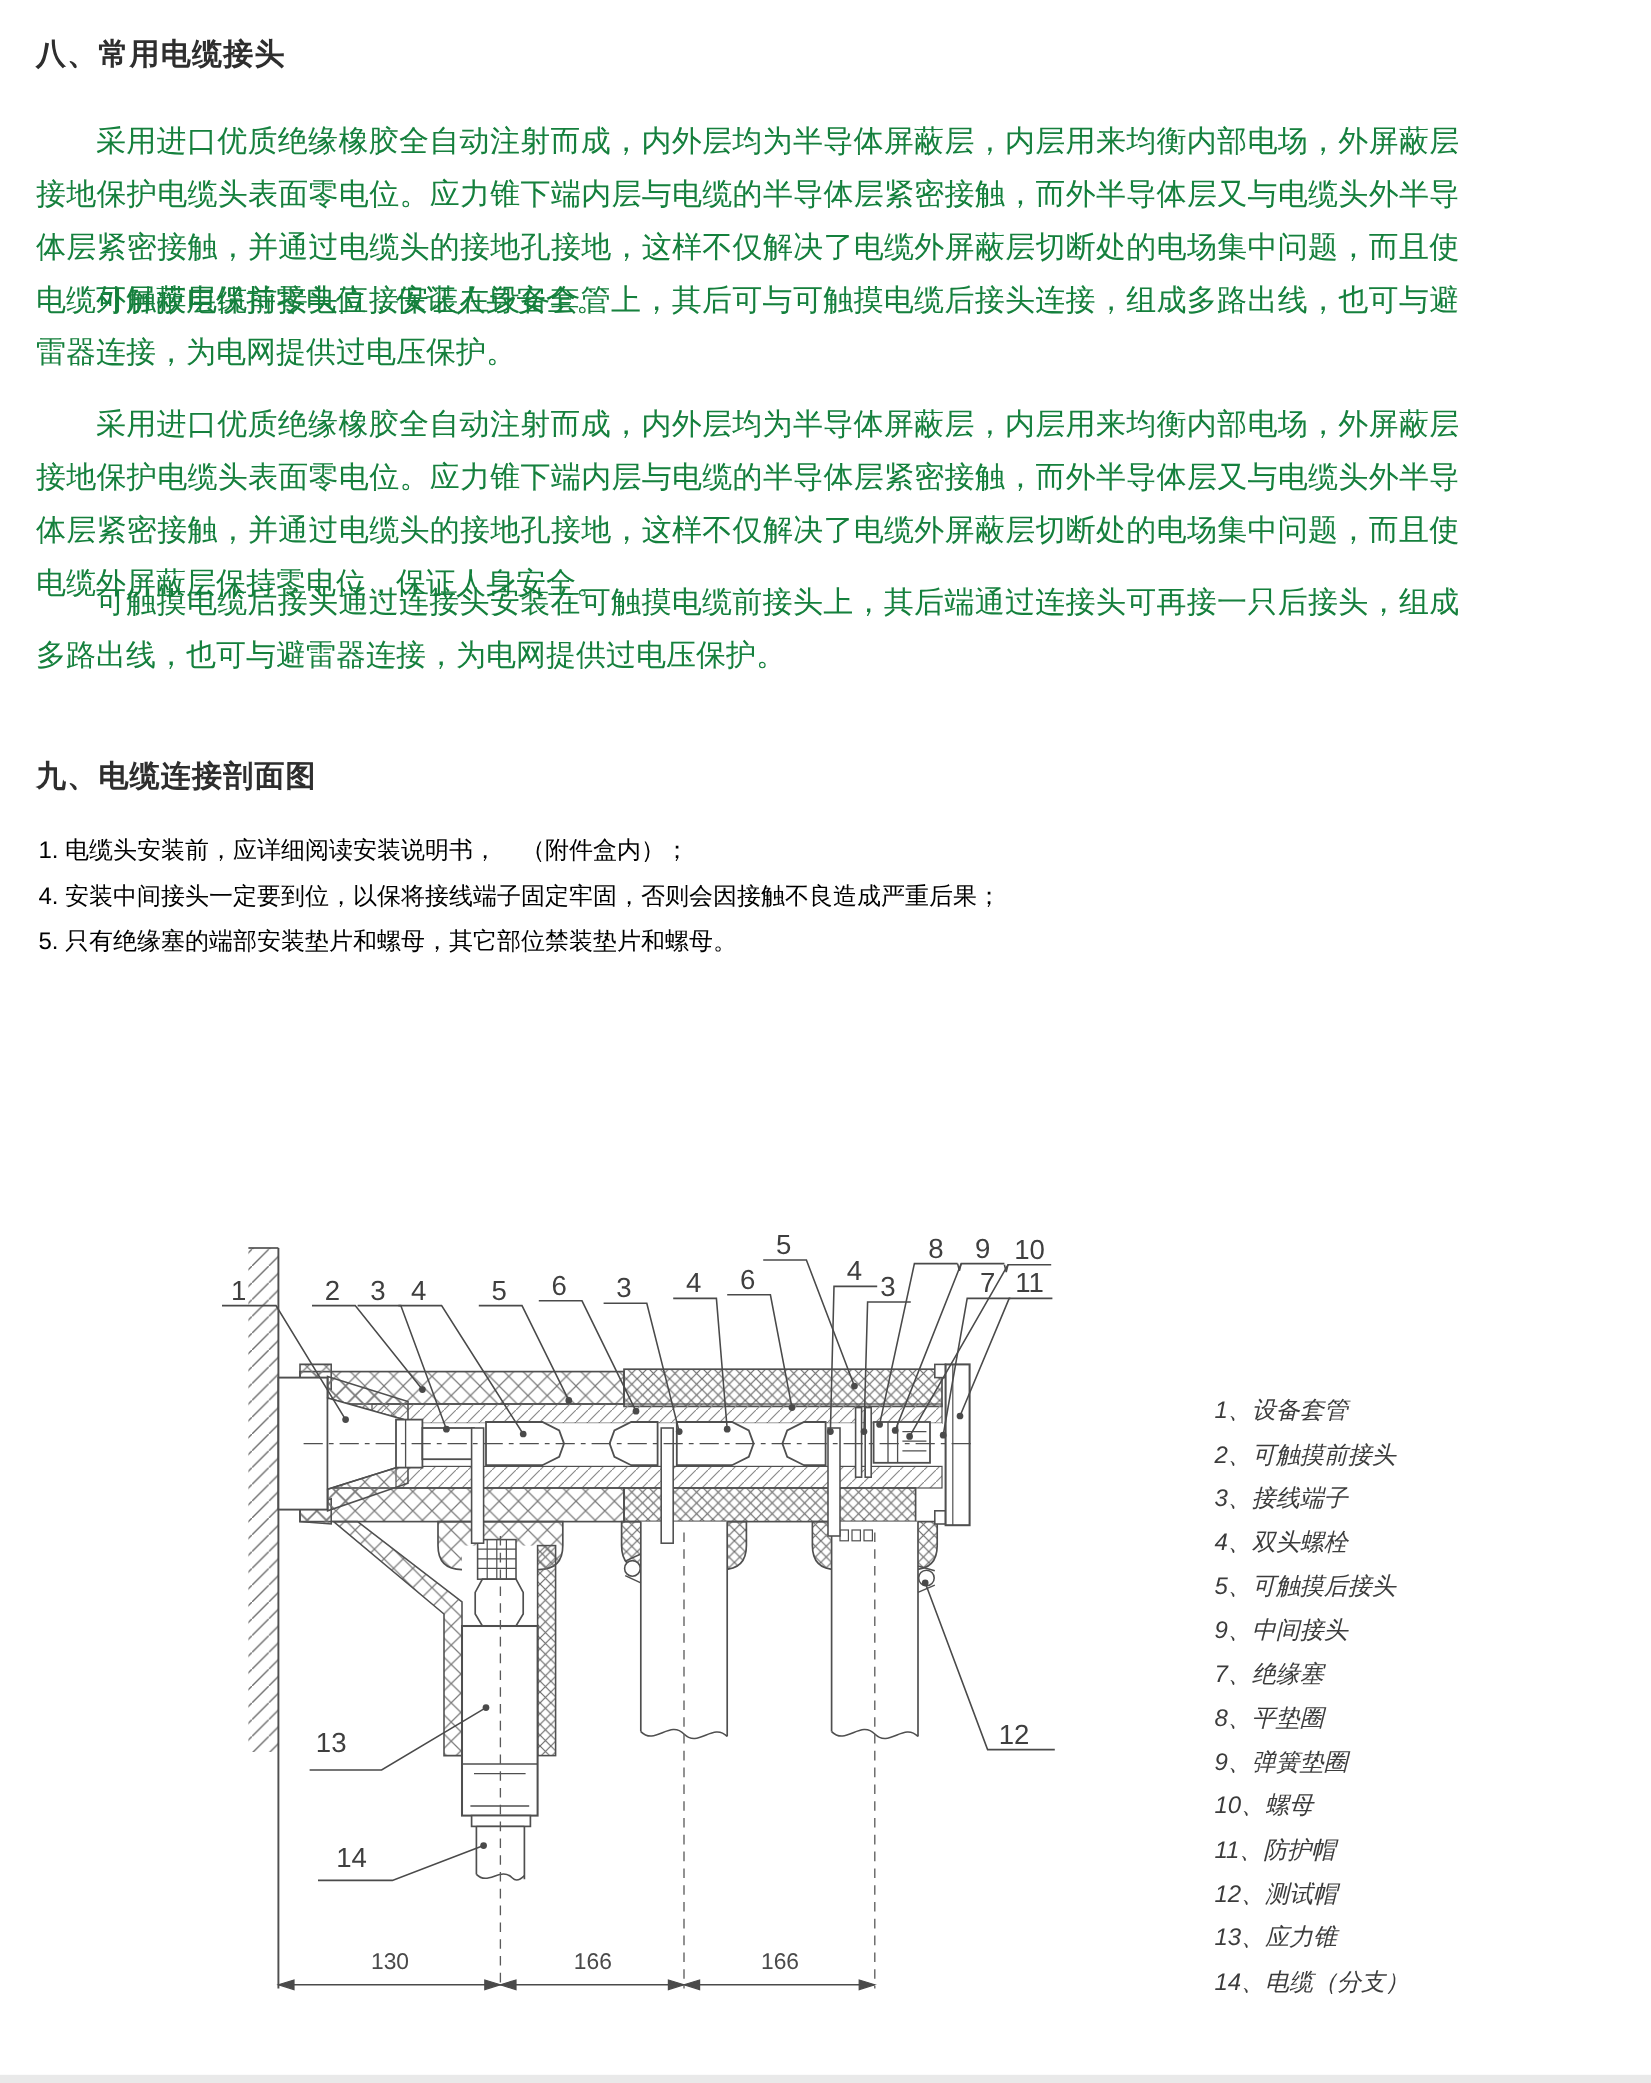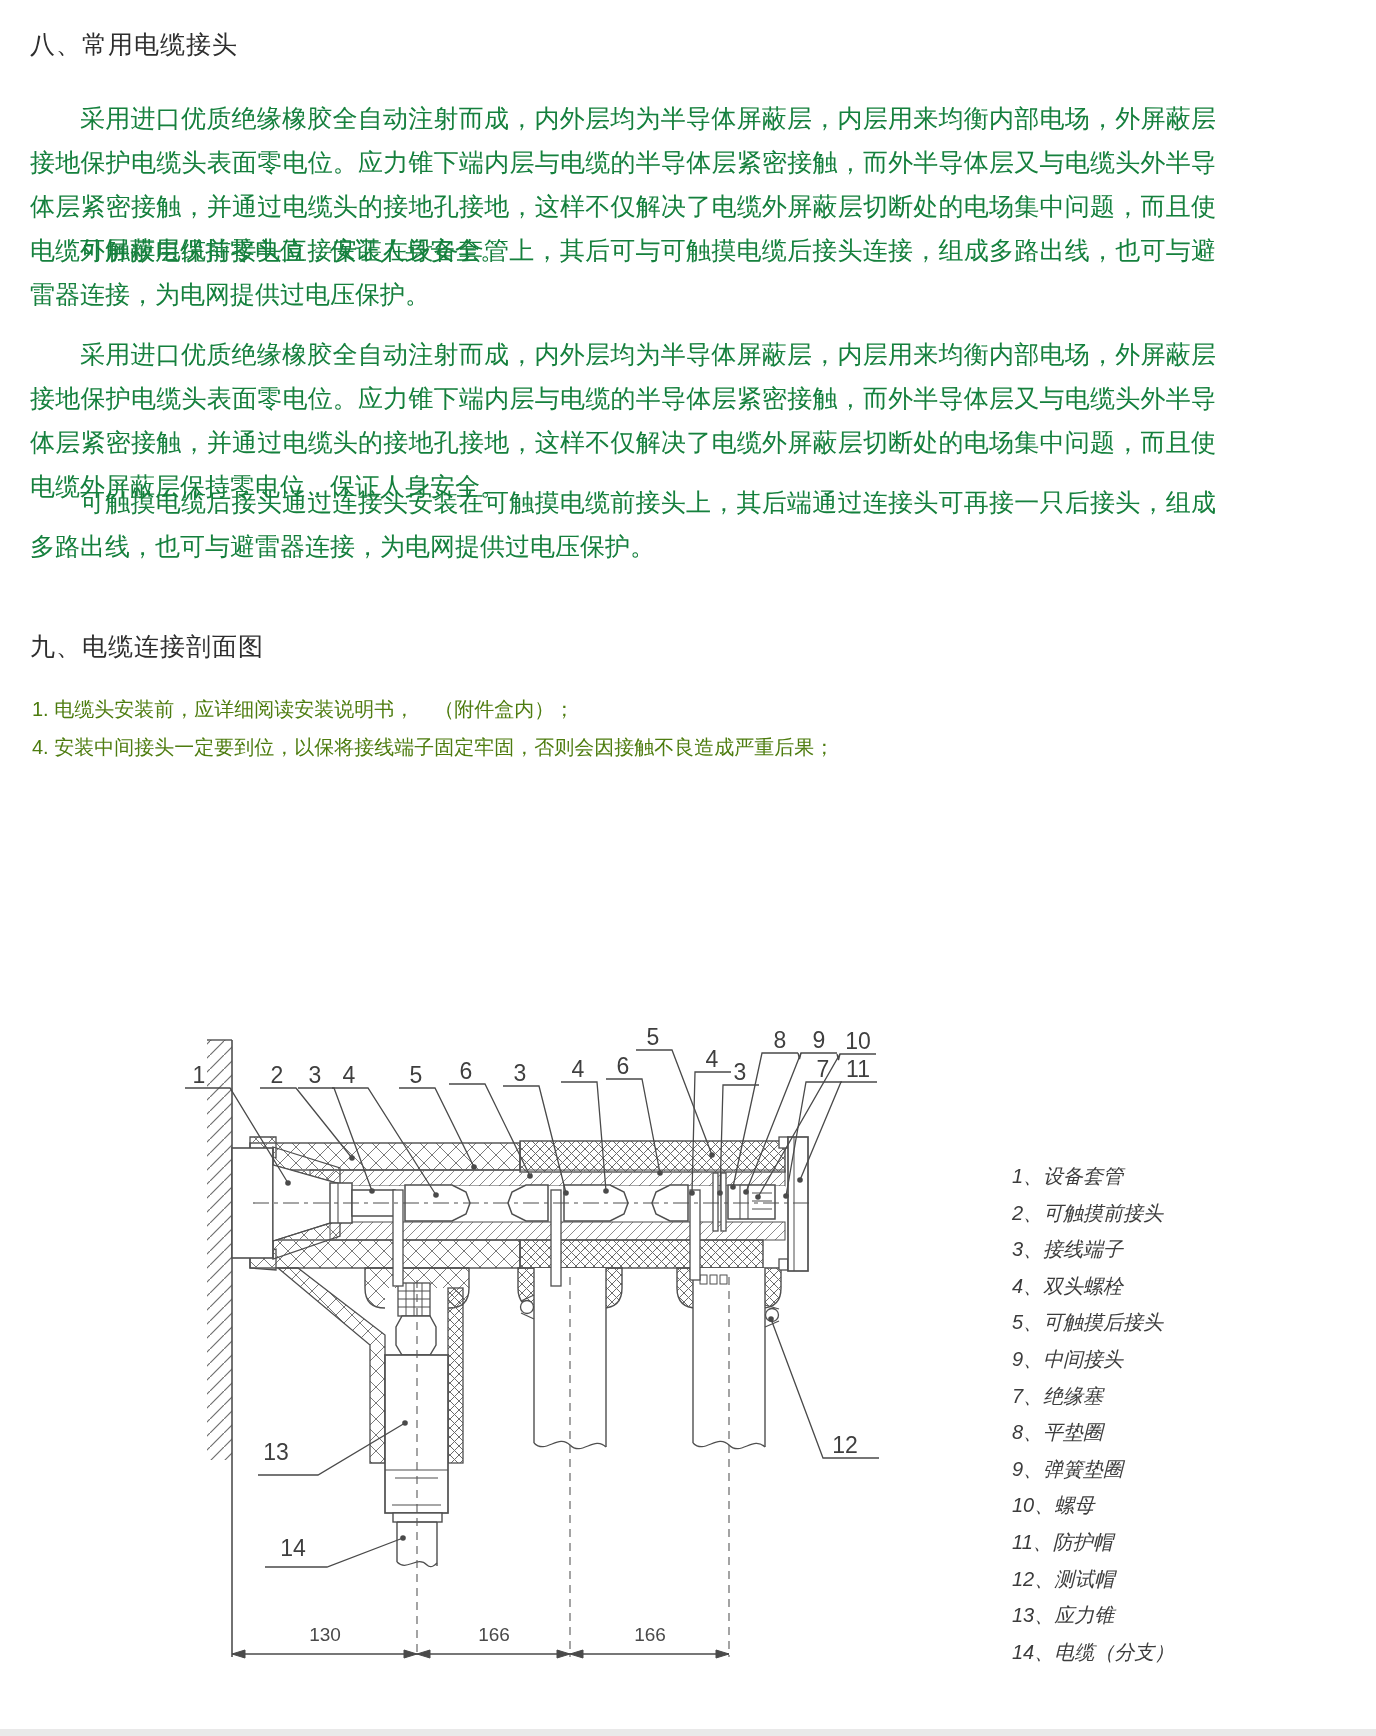--- a/index.html
+++ b/index.html
@@ -1,21 +1,21 @@
 <!DOCTYPE html>
 <html><head>
 <meta charset="utf-8">
 <style>
   html,body{margin:0;padding:0;background:#fff;}
   body{width:1376px;height:1736px;position:relative;overflow:hidden;
        font-family:"Liberation Sans","DejaVu Sans",sans-serif;color:#3b3b3b;}
-  .h1{position:absolute;left:30px;font-size:25px;font-weight:normal;color:#2e2e2e;letter-spacing:1px;}
+  .h1{position:absolute;left:30px;font-size:25px;font-weight:bold;color:#2e2e2e;letter-spacing:1px;}
   .para{position:absolute;left:30px;width:1186px;font-size:25px;line-height:44px;
         text-align:justify;text-indent:2em;color:#15803d;}
-  .notes{position:absolute;left:32px;width:1186px;font-size:20px;line-height:38px;color:#4d7c0f;}
+  .notes{position:absolute;left:32px;width:1186px;font-size:20px;line-height:38px;color:#000000;}
   .legend{position:absolute;left:1012px;top:1158px;font-size:20px;line-height:36.6px;color:#3c3c3c;}
   .legend div{white-space:nowrap;font-style:italic;}
   #diagram{position:absolute;left:0;top:915px;}
   .pagefoot{position:absolute;left:0;bottom:0;width:100%;height:7px;background:#e9e9e9;}
   svg text{font-family:"Liberation Sans","DejaVu Sans",sans-serif;fill:#3f3f3f;}
   .co{font-size:23px;}
   .dim{font-size:19px;fill:#4a4a4a;}
 </style>
 </head>
 <body>
@@ -23,20 +23,21 @@
 <div class="h1" style="top:28px">八、常用电缆接头</div>
 <div class="para" style="top:96px">采用进口优质绝缘橡胶全自动注射而成，内外层均为半导体屏蔽层，内层用来均衡内部电场，外屏蔽层接地保护电缆头表面零电位。应力锥下端内层与电缆的半导体层紧密接触，而外半导体层又与电缆头外半导体层紧密接触，并通过电缆头的接地孔接地，这样不仅解决了电缆外屏蔽层切断处的电场集中问题，而且使电缆外屏蔽层保持零电位，保证人身安全。</div>
 <div class="para" style="top:228px">可触摸电缆前接头直接安装在设备套管上，其后可与可触摸电缆后接头连接，组成多路出线，也可与避雷器连接，为电网提供过电压保护。</div>
 <div class="para" style="top:332px">采用进口优质绝缘橡胶全自动注射而成，内外层均为半导体屏蔽层，内层用来均衡内部电场，外屏蔽层接地保护电缆头表面零电位。应力锥下端内层与电缆的半导体层紧密接触，而外半导体层又与电缆头外半导体层紧密接触，并通过电缆头的接地孔接地，这样不仅解决了电缆外屏蔽层切断处的电场集中问题，而且使电缆外屏蔽层保持零电位，保证人身安全。</div>
 <div class="para" style="top:480px">可触摸电缆后接头通过连接头安装在可触摸电缆前接头上，其后端通过连接头可再接一只后接头，组成多路出线，也可与避雷器连接，为电网提供过电压保护。</div>
 
 <div class="h1" style="top:630px">九、电缆连接剖面图</div>
 <div class="notes" style="top:690px">
   <div>1. 电缆头安装前，应详细阅读安装说明书，　（附件盒内）；</div>
   <div>4. 安装中间接头一定要到位，以保将接线端子固定牢固，否则会因接触不良造成严重后果；</div>
+  <div>5. 只有绝缘塞的端部安装垫片和螺母，其它部位禁装垫片和螺母。</div>
 </div>
 
 <svg id="diagram" width="1000" height="790" viewBox="0 0 1000 790">
   <defs>
     <pattern id="wallHatch" width="14" height="14" patternUnits="userSpaceOnUse">
       <path d="M0,14 L14,0" stroke="#6e6e6e" stroke-width="1.2" fill="none"></path>
     </pattern>
     <pattern id="cross" width="16" height="16" patternUnits="userSpaceOnUse">
       <path d="M0,0 L16,16 M16,0 L0,16" stroke="#7a7a7a" stroke-width="1" fill="none"></path>
     </pattern>

